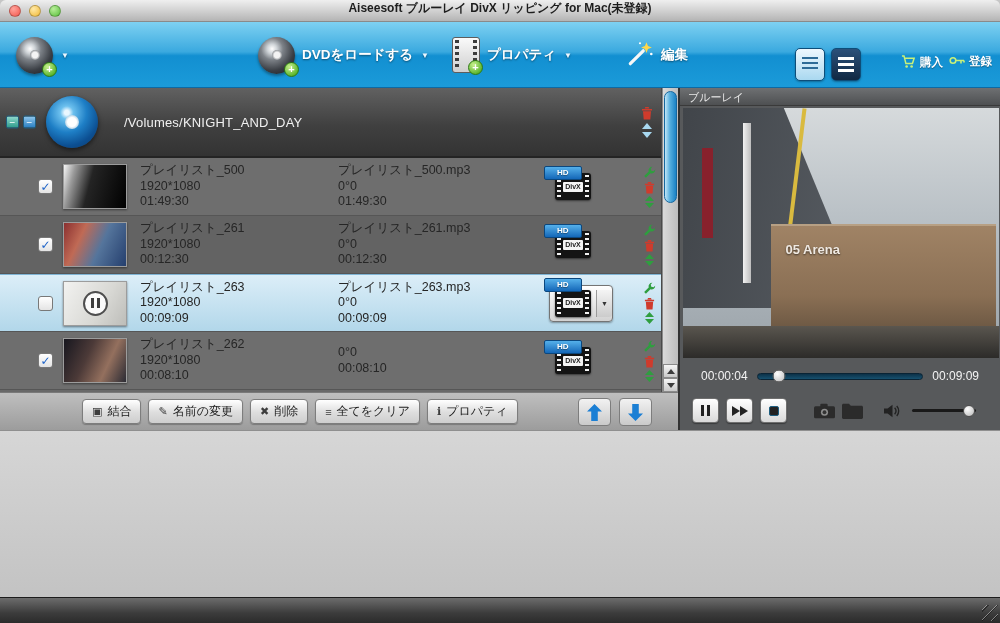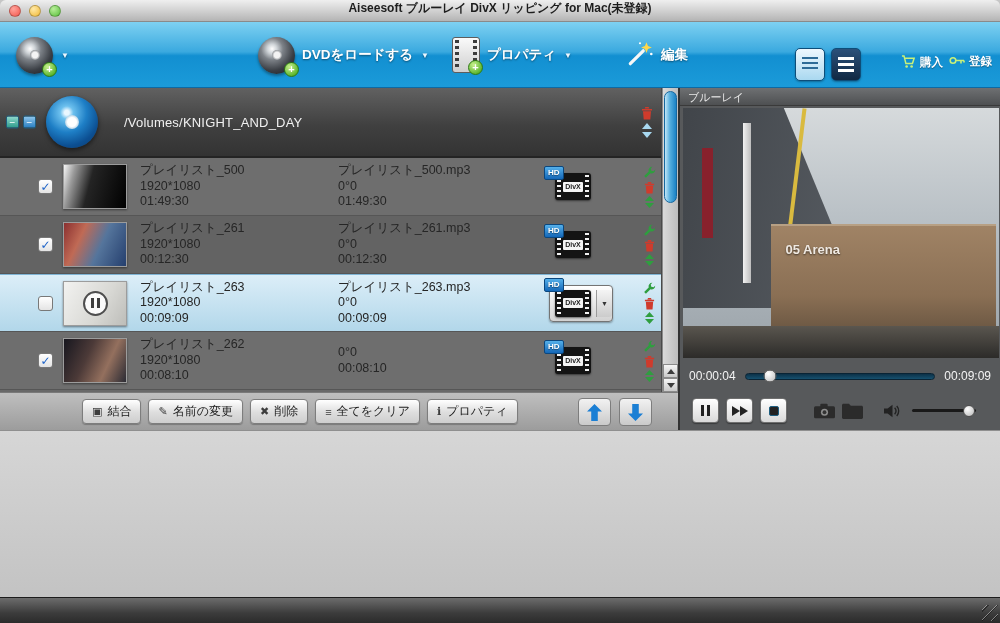--- a/index.html
+++ b/index.html
@@ -88,21 +88,21 @@
   .c2{width:204px;font-size:12.5px;line-height:15.5px}
   .codec-wrap{position:relative;width:62px;flex:none;display:flex;justify-content:center}
   .film{width:36px;height:27px;background:#141414;border-radius:3px;position:relative;display:flex;
     align-items:center;justify-content:center;box-shadow:0 1px 2px rgba(0,0,0,.5)}
   .film::before,.film::after{content:"";position:absolute;top:2px;bottom:2px;width:4px;
     background:repeating-linear-gradient(#f2f2f2 0 2px,transparent 2px 5px)}
   .film::before{left:2px}.film::after{right:2px}
   .codec-text{background:#f5f5f5;color:#1e1e1e;font-size:7px;font-weight:bold;padding:0 2px;
     border-radius:1px;line-height:10px}
   .hd-badge{position:absolute;top:-7px;left:2px;z-index:3;background:linear-gradient(#55b0ea,#1467b8);
-    color:#fff;font-size:8px;font-weight:bold;line-height:10px;padding:1px 3px;border-radius:2px;
+    color:#fff;font-size:8px;font-weight:bold;line-height:10px;padding:1px 12px;border-radius:2px;
     border:1px solid #0b477e;text-shadow:0 1px 1px rgba(0,0,0,.4)}
   .codec-combo{display:flex;align-items:center;background:linear-gradient(#ffffff,#d2d2d2);
     border:1px solid #747474;border-radius:4px;padding:4px 0 4px 5px;box-shadow:0 1px 2px rgba(0,0,0,.35)}
   .combo-arrow{width:16px;align-self:stretch;display:flex;align-items:center;justify-content:center;
     border-left:1px solid #9a9a9a;margin-left:5px;font-size:7px;color:#333;
     background:linear-gradient(#f4f4f4,#cccccc);border-radius:0 3px 3px 0}
   .codec-wrap.combo{width:78px}
   .tools{margin-left:auto;margin-right:5px;display:flex;flex-direction:column;align-items:center;gap:2px}
   .tool-btn{display:flex;align-items:center;justify-content:center;cursor:default}
 
@@ -139,21 +139,21 @@
   .banner{position:absolute;left:6%;top:16%;width:3.4%;height:36%;background:#88212c}
   .pole{position:absolute;left:19%;top:6%;width:2.4%;height:64%;background:linear-gradient(90deg,#f2f2f2,#bdbdbd)}
   .crane{position:absolute;left:35%;top:0;width:1.2%;height:56%;background:#d9ba3f;transform:rotate(7deg)}
   .building{position:absolute;left:28%;right:1%;top:47%;height:40%;
     background:linear-gradient(#a08365,#8a6f54 70%,#6f5a45);box-shadow:0 -2px 0 #b7a084}
   .arena-text{padding:16px 0 0 14px;color:#efe9e2;text-shadow:0 1px 2px rgba(0,0,0,.6)}
   .arena-line1{font-size:13px;font-weight:bold}
   .arena-line2{font-size:11px;letter-spacing:1px}
   .crowd{position:absolute;left:0;right:0;bottom:0;height:13%;background:linear-gradient(#5a564f,#2c2b29)}
   .time-row{position:absolute;top:276px;left:0;right:0;height:24px;display:flex;align-items:center;
-    padding:0 9px;color:#f4f4f4;font-size:12px}
+    padding:0 21px;color:#f4f4f4;font-size:12px}
   .seek{flex:1;position:relative;height:7px;margin:0 9px;border-radius:4px;
     background:linear-gradient(#0c3148,#17516f);border:1px solid #0a2435}
   .seek-thumb{position:absolute;left:13%;top:50%;transform:translate(-50%,-50%);width:13px;height:13px;
     border-radius:50%;border:1px solid #5f5f5f;background:radial-gradient(circle at 35% 30%,#fff,#cfcfcf 70%,#969696)}
   .controls{position:absolute;top:303px;left:0;right:0;height:39px;display:flex;align-items:center;
     padding:0 12px;gap:7px}
   .pb{width:27px;height:25px;border:1px solid #6f6f6f;border-radius:4px;display:flex;align-items:center;
     justify-content:center;gap:3px;background:linear-gradient(#ffffff,#d9d9d9);box-shadow:0 1px 1px rgba(0,0,0,.35)}
   .pb i.bar{display:block;width:3px;height:11px;background:#222}
   .pb i.sq{display:block;width:10px;height:10px;background:#222}

